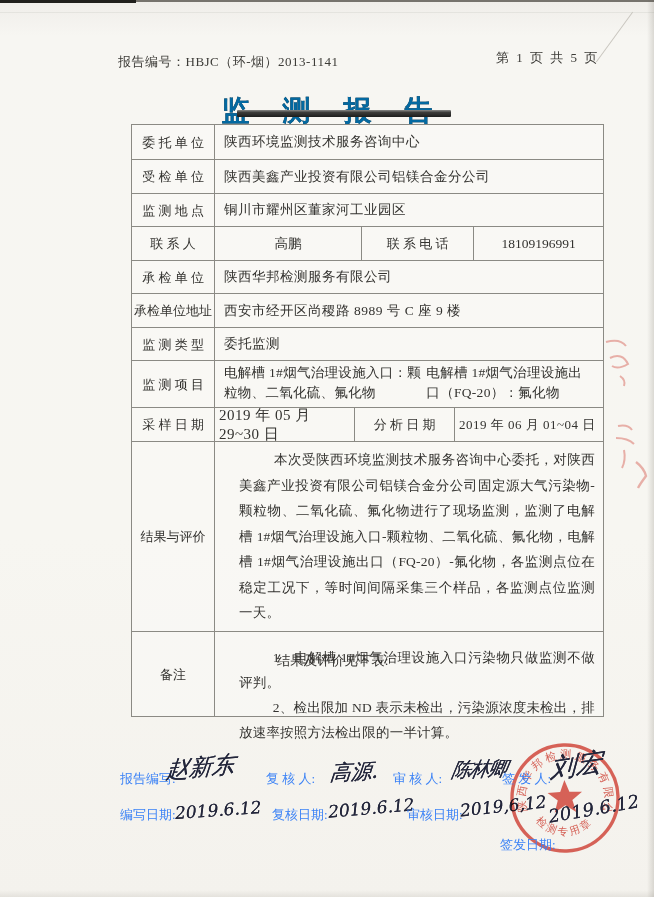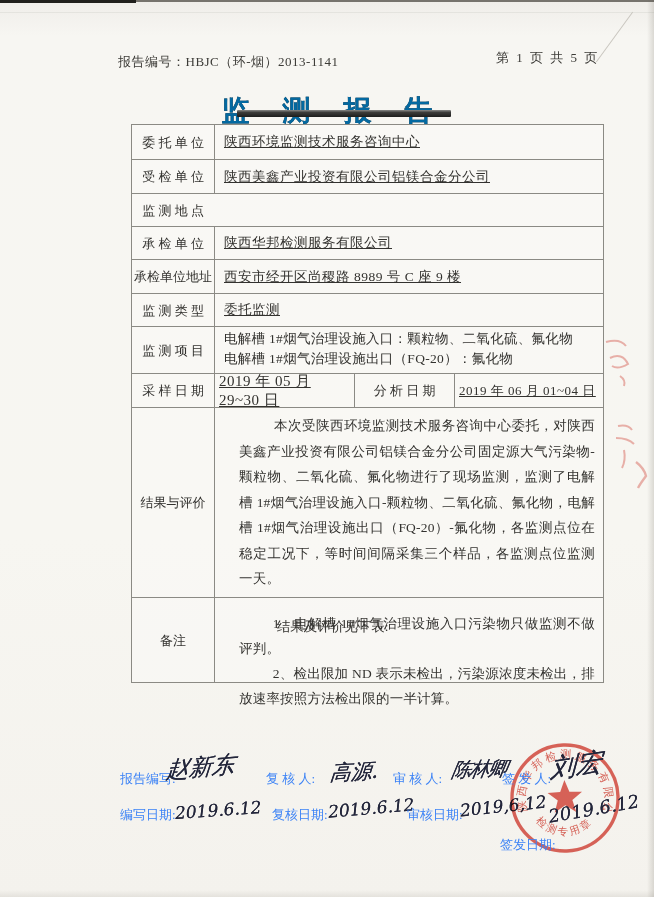--- a/index.html
+++ b/index.html
@@ -30,23 +30,23 @@
     background:linear-gradient(180deg,#8a8a88 0%,#3c3c3a 35%,#1d1d1c 100%);}
 
   
   .form-table{position:absolute;left:110px;top:124px;width:473px;border:1px solid #8b8a84;
     box-sizing:border-box;background:rgba(255,255,255,.25);margin-left:21px;}
   .trow{display:flex;box-sizing:border-box;}
   .trow + .trow{border-top:1px solid #8b8a84;}
   .tlabel{flex:0 0 82px;display:flex;align-items:center;justify-content:center;text-align:center;
     font-size:13px;color:#33322f;padding:0 2px;box-sizing:border-box;line-height:17px;}
   .tcell{border-left:1px solid #8b8a84;box-sizing:border-box;}
-  .tvalue{flex:1;display:flex;align-items:center;padding:0 9px;font-size:13.5px;letter-spacing:.5px;text-decoration:underline;}
+  .tvalue{flex:1;display:flex;align-items:center;padding:0 9px;font-size:13.5px;letter-spacing:.5px;}
   .tcenter{display:flex;align-items:center;justify-content:center;font-size:13.5px;}
-  .tmulti{flex:1;display:flex;flex-direction:column;justify-content:flex-start;padding:2px 9px;
+  .tmulti{flex:1;display:flex;flex-direction:row;justify-content:space-between;padding:2px 9px;
     font-size:13.5px;line-height:20px;letter-spacing:.3px;}
   .tblock{flex:1;padding:5px 8px 4px 24px;font-size:13.5px;}
   .para{margin:0;line-height:25.5px;text-indent:2.6em;text-align:justify;letter-spacing:.2px;}
   .note-line{margin:22px 0 0 0;line-height:25px;padding-left:2.8em;}
   .remark-p{margin:0;line-height:25px;text-indent:2.5em;text-align:justify;letter-spacing:.2px;}
   .remark-block{padding-top:13px;}
 
   
   .sig-label{position:absolute;font-size:13px;color:#3b82f6;white-space:nowrap;text-align:right;}
   .hw{position:absolute;font-family:"DejaVu Serif","Liberation Serif",serif;font-style:italic;
@@ -84,22 +84,29 @@
     </div>
 
 
     <div class="trow" style="height:34px">
       <div class="tlabel">受 检 单 位</div>
       <div class="tcell tvalue">陕西美鑫产业投资有限公司铝镁合金分公司</div>
     </div>
 
     <div class="trow" style="height:33px">
       <div class="tlabel">监 测 地 点</div>
+      <div class="tcell tvalue">铜川市耀州区董家河工业园区</div>
     </div>
 
+    <div class="trow" style="height:34px">
+      <div class="tlabel">联 系 人</div>
+      <div class="tcell tcenter" style="flex:0 0 147px">高鹏</div>
+      <div class="tcell tcenter" style="flex:0 0 112px;font-size:13px">联 系 电 话</div>
+      <div class="tcell tcenter" style="flex:1">18109196991</div>
+    </div>
 
     <div class="trow" style="height:33px">
       <div class="tlabel">承 检 单 位</div>
       <div class="tcell tvalue">陕西华邦检测服务有限公司</div>
     </div>
 
     <div class="trow" style="height:34px">
       <div class="tlabel">承检单位地址</div>
       <div class="tcell tvalue">西安市经开区尚稷路 8989 号 C 座 9 楼</div>
     </div>

